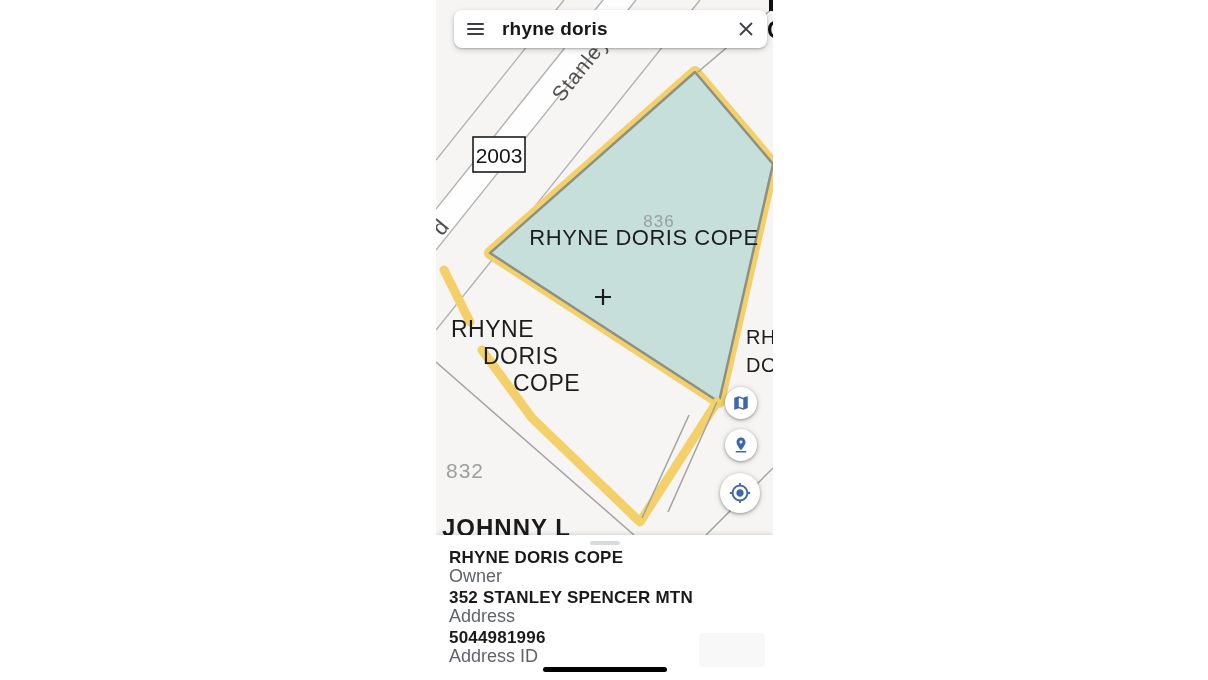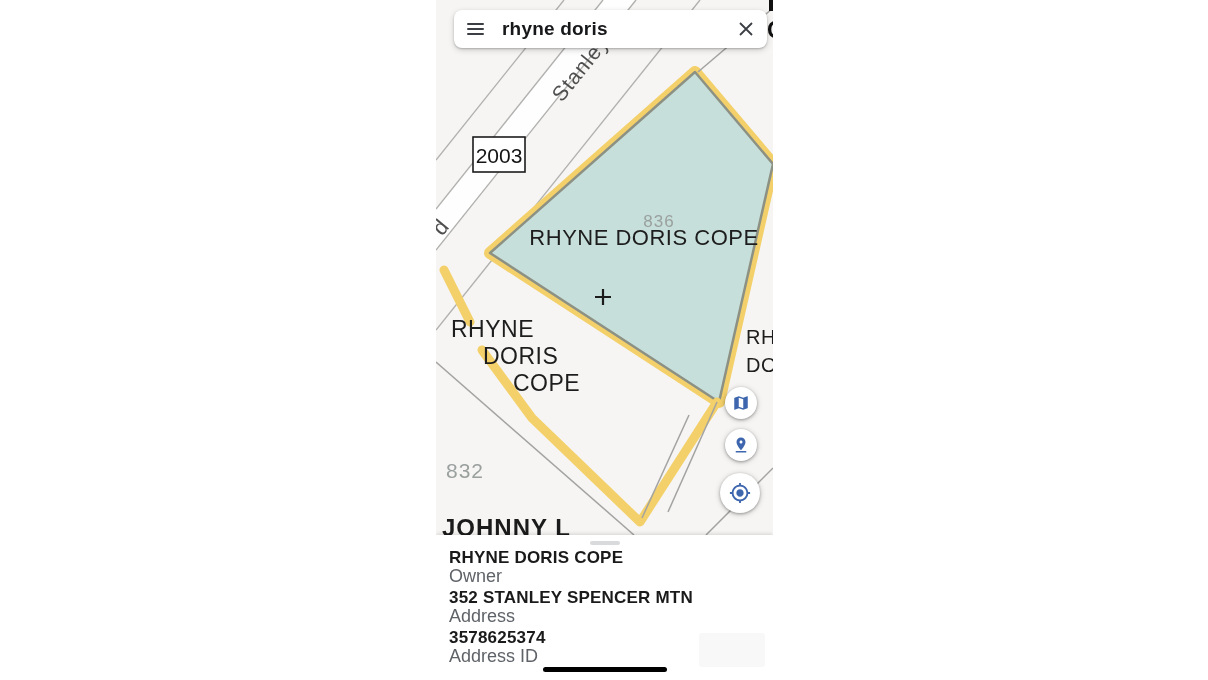--- a/index.html
+++ b/index.html
@@ -149,21 +149,21 @@
     <div class="rows">
       <div>
         <div class="val">RHYNE DORIS COPE</div>
         <div class="lbl">Owner</div>
       </div>
       <div>
         <div class="val">352 STANLEY SPENCER MTN</div>
         <div class="lbl">Address</div>
       </div>
       <div>
-        <div class="val">3578625374</div>
+        <div class="val">5044981996</div>
         <div class="lbl">Address ID</div>
       </div>
     </div>
     <div class="watermark"></div>
     <div class="gesture-bar"></div>
   </div>
 
 </div>
 
 </body></html>

